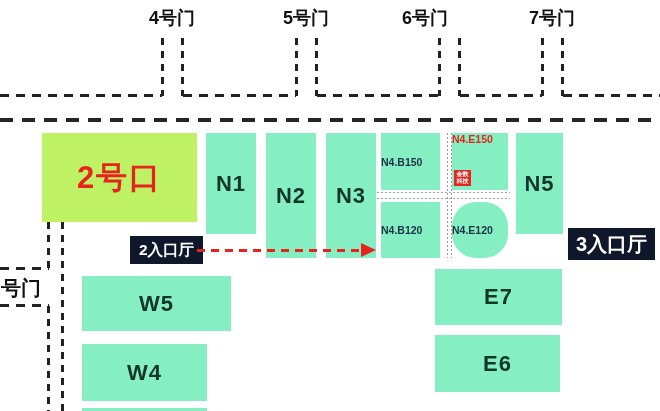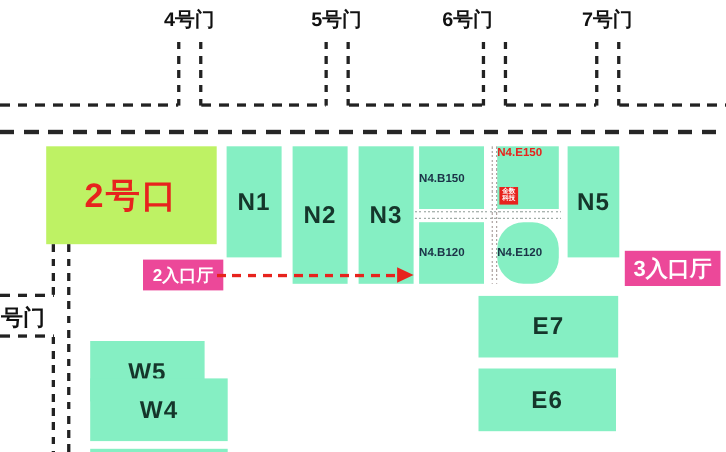--- a/index.html
+++ b/index.html
@@ -37,21 +37,21 @@
     color:#1b3347;font-weight:bold;font-size:10.5px;letter-spacing:0px;
   }
   
   .entrance-box{
     position:absolute;background:#bef264;
     display:flex;align-items:center;justify-content:center;
   }
   .entrance-box span{font-size:31px;font-weight:bold;color:#e7231d;letter-spacing:2px;}
   
   .entry-badge{
-    position:absolute;background:#ec4899;color:#ffffff;
+    position:absolute;background:#0f172a;color:#ffffff;
     display:flex;align-items:center;justify-content:center;
     font-weight:bold;
   }
   
   .route-line{position:absolute;height:3px;
     background:repeating-linear-gradient(90deg,#e7231d 0 8px,transparent 8px 14px);}
   .route-head{position:absolute;width:0;height:0;
     border-top:7px solid transparent;border-bottom:7px solid transparent;
     border-left:15px solid #e7231d;}
   
@@ -142,21 +142,21 @@
   <div class="route-line" style="left:197px;top:249px;width:164px;"></div>
   <div class="route-head" style="left:361px;top:243px;"></div>
 
   <div class="dash-v" style="left:47px;top:222px;height:46px;"></div>
   <div class="dash-v" style="left:47px;top:306px;height:105px;"></div>
   <div class="dash-v" style="left:61px;top:222px;height:189px;"></div>
   <div class="dash-h" style="left:0px;top:267px;width:49px;"></div>
   <div class="dash-h" style="left:0px;top:304px;width:49px;"></div>
   <div class="left-gate-label" style="left:1px;top:275px;">号门</div>
 
-  <div class="hall" style="left:82px;top:276px;width:104px;height:55px;margin-top:34px;">
+  <div class="hall" style="left:82px;top:276px;width:149px;height:55px;">
     <span>W5</span>
   </div>
   <div class="hall" style="left:82px;top:344px;width:125px;height:57px;">
     <span>W4</span>
   </div>
   <div class="hall" style="left:82px;top:408px;width:125px;height:3px;"></div>
 
   <div class="hall" style="left:435px;top:269px;width:127px;height:56px;">
     <span>E7</span>
   </div>

